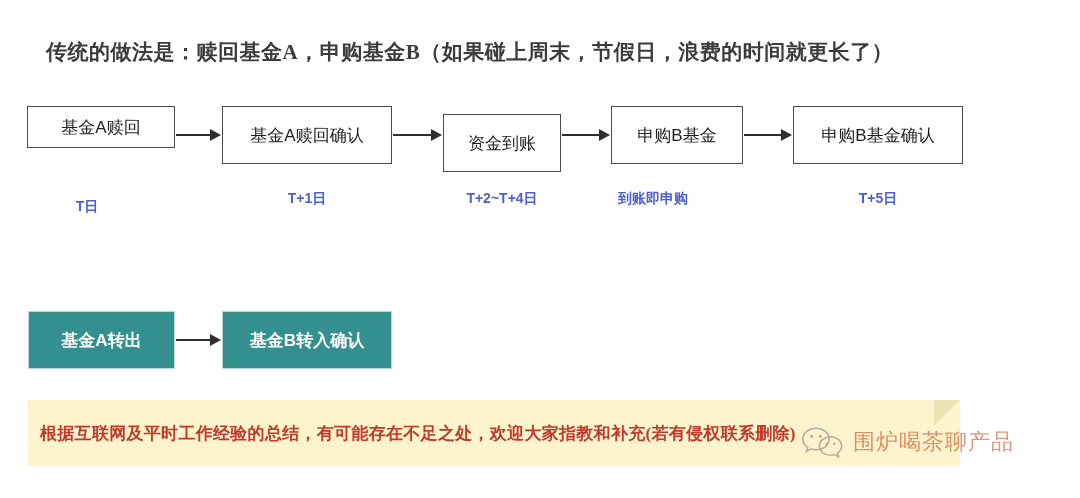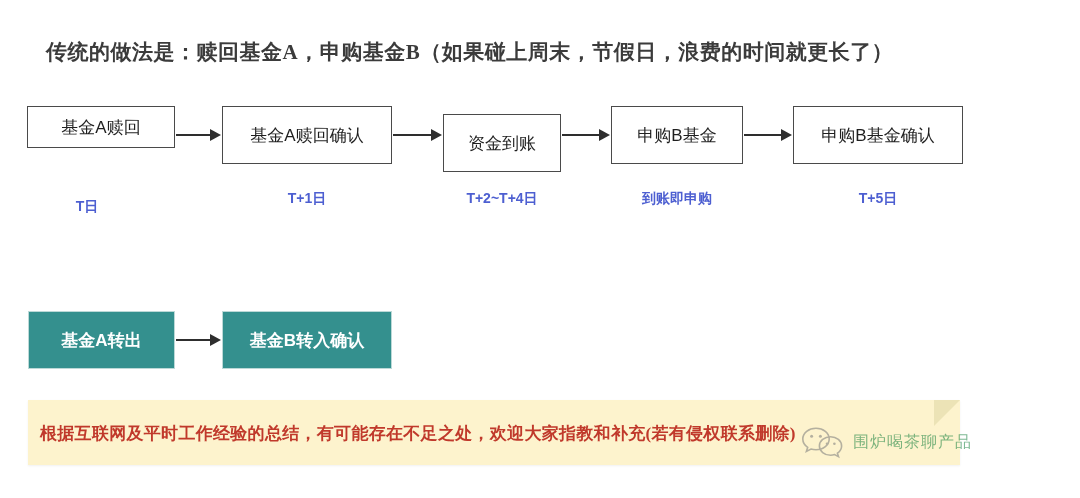--- a/index.html
+++ b/index.html
@@ -138,22 +138,22 @@
     opacity: 0.55;
   }
   #wechat-icon {
     width: 44px;
     height: 34px;
     position: relative;
     flex: 0 0 auto;
   }
   #watermark-label {
     font-family: "Liberation Sans", "DejaVu Sans", sans-serif;
-    font-size: 16px;
-    color: #15803d;
+    font-size: 22px;
+    color: #c2410c;
     white-space: nowrap;
     letter-spacing: 1px;
   }
 </style>
 </head>
 <body>
 
 <div id="canvas">
 
   <div class="heading" id="heading-traditional">传统的做法是：赎回基金A，申购基金B（如果碰上周末，节假日，浪费的时间就更长了）</div>
@@ -187,21 +187,21 @@
     <div class="head"></div>
   </div>
   <div class="arrow" style="left:744px; top:129px; width:48px;">
     <div class="shaft"></div>
     <div class="head"></div>
   </div>
 
   <div class="day-label" style="left:13px;  top:190px; width:148px;margin-top:8px;">T日</div>
   <div class="day-label" style="left:222px; top:190px; width:170px;">T+1日</div>
   <div class="day-label" style="left:433px; top:190px; width:138px;">T+2~T+4日</div>
-  <div class="day-label" style="left:606px; top:190px; width:142px;">到账即申购</div>
+  <div class="day-label" style="left:582px; top:190px; width:142px;">到账即申购</div>
   <div class="day-label" style="left:793px; top:190px; width:170px;">T+5日</div>
 
 
   <div class="flow-box teal" style="left:222px; top:311px; width:170px; height:58px;">
     <span>基金B转入确认</span>
   </div>
   <div class="flow-box teal" style="left:28px; top:311px; width:147px; height:58px;">
     <span>基金A转出</span>
   </div>
 

